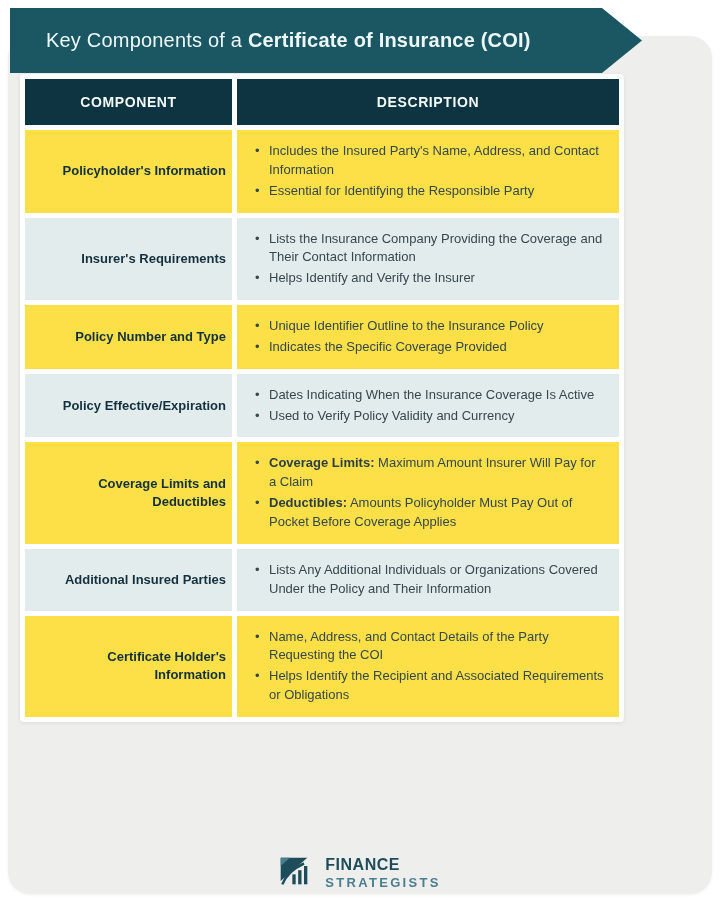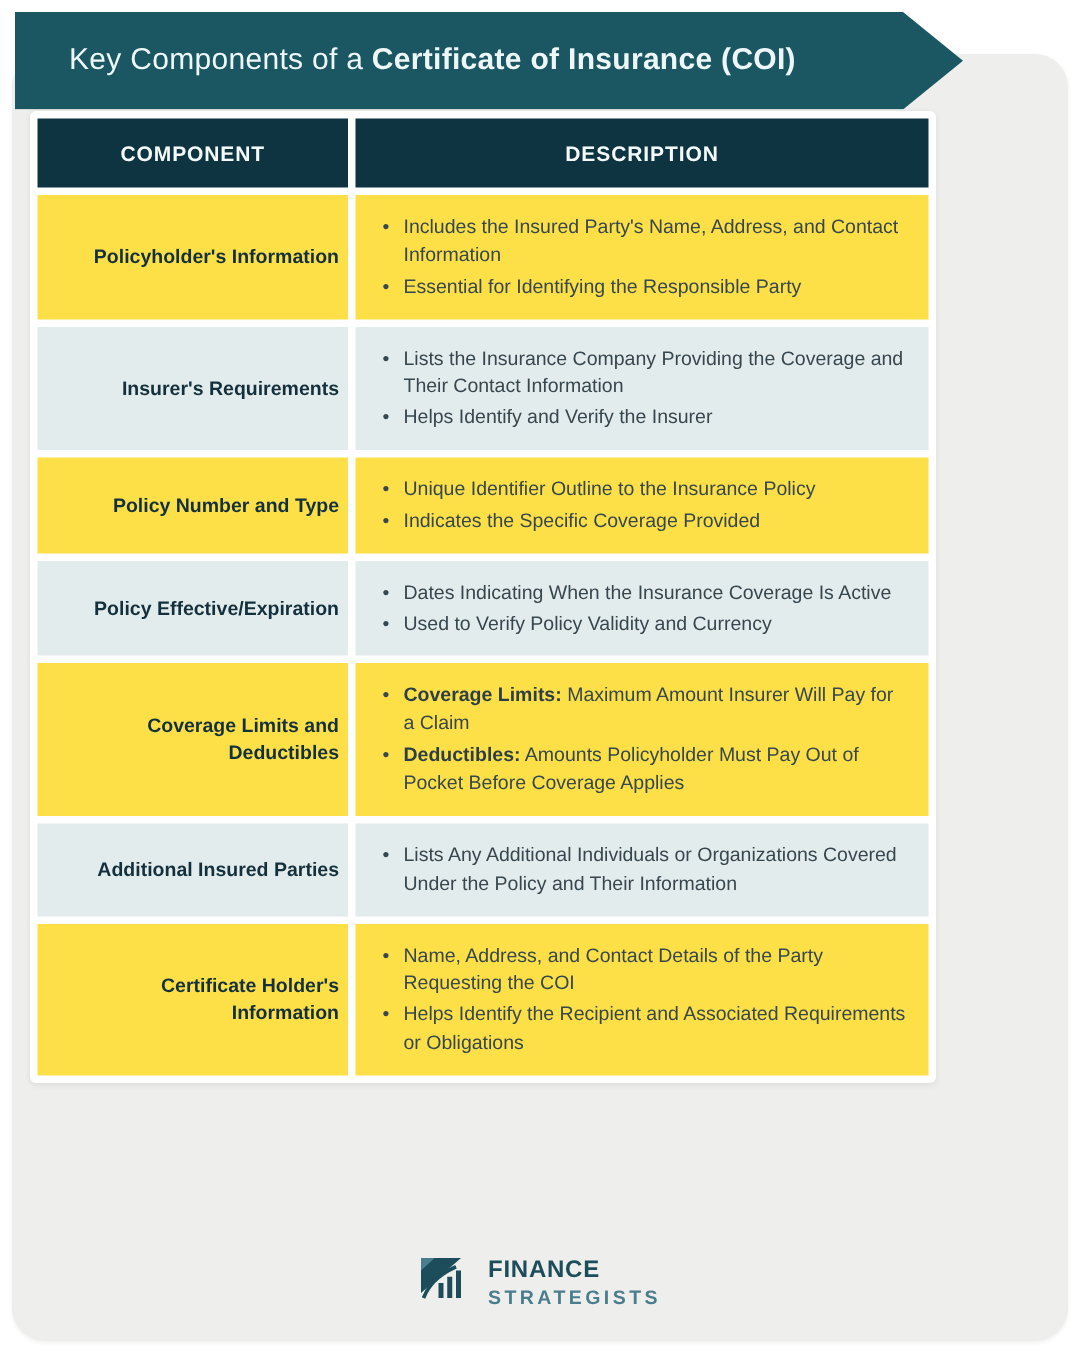--- a/index.html
+++ b/index.html
@@ -113,20 +113,21 @@
     left:0; top:836px;
     width:720px;
     display:flex;
     justify-content:center;
     z-index:2;
   }
   .logo{
     display:flex;
     align-items:center;
     gap:16px;
+    margin-top:19px;
   }
   .logo-text{display:flex;flex-direction:column;}
   .brand-top{
     font-size:16px;
     font-weight:800;
     color:var(--logo-dark);
     letter-spacing:0.5px;
     line-height:1;
   }
   .brand-bottom{

